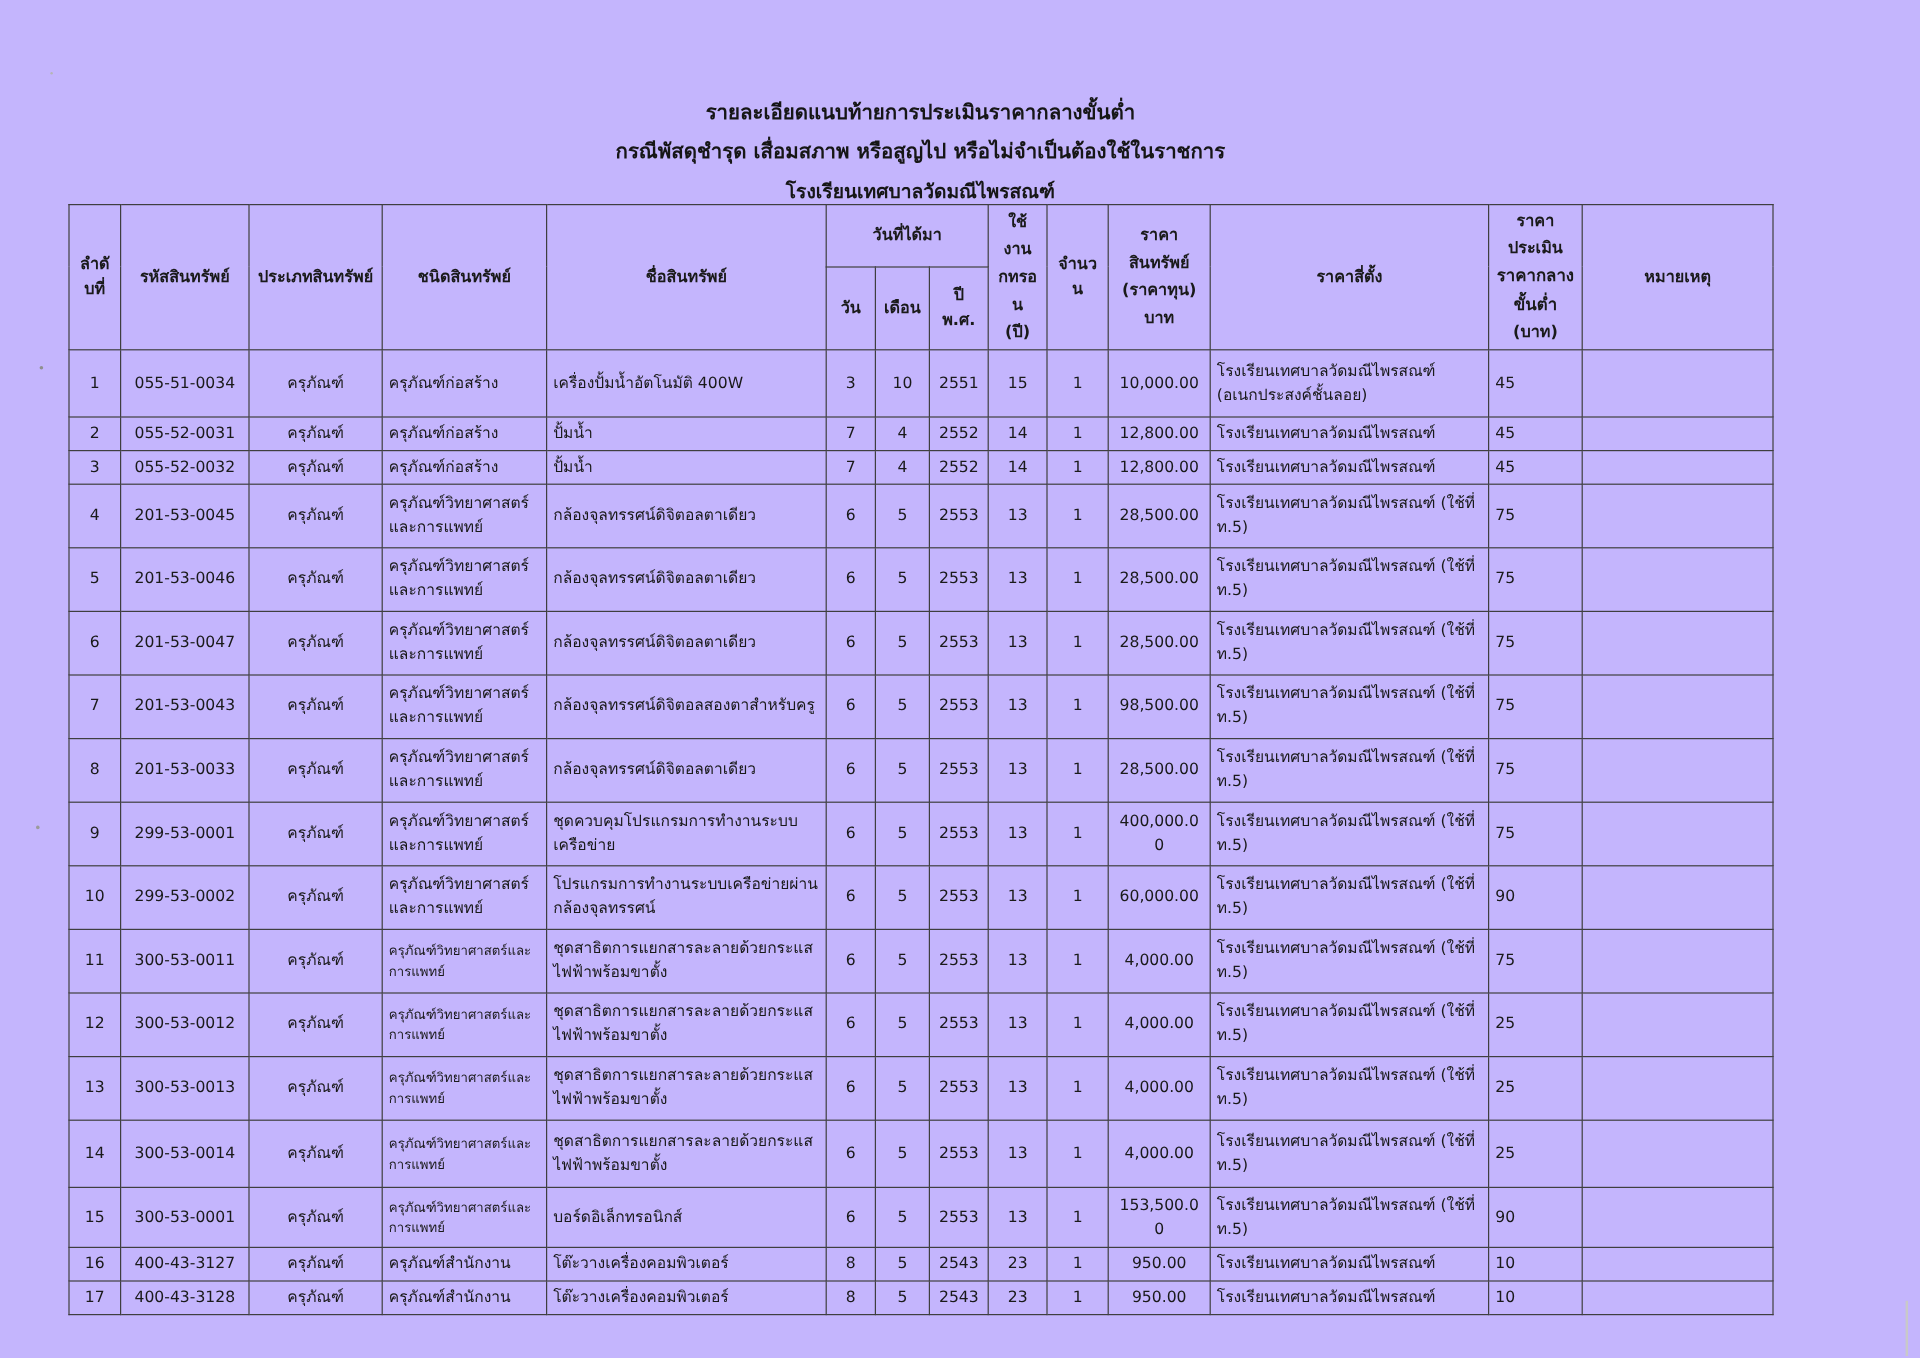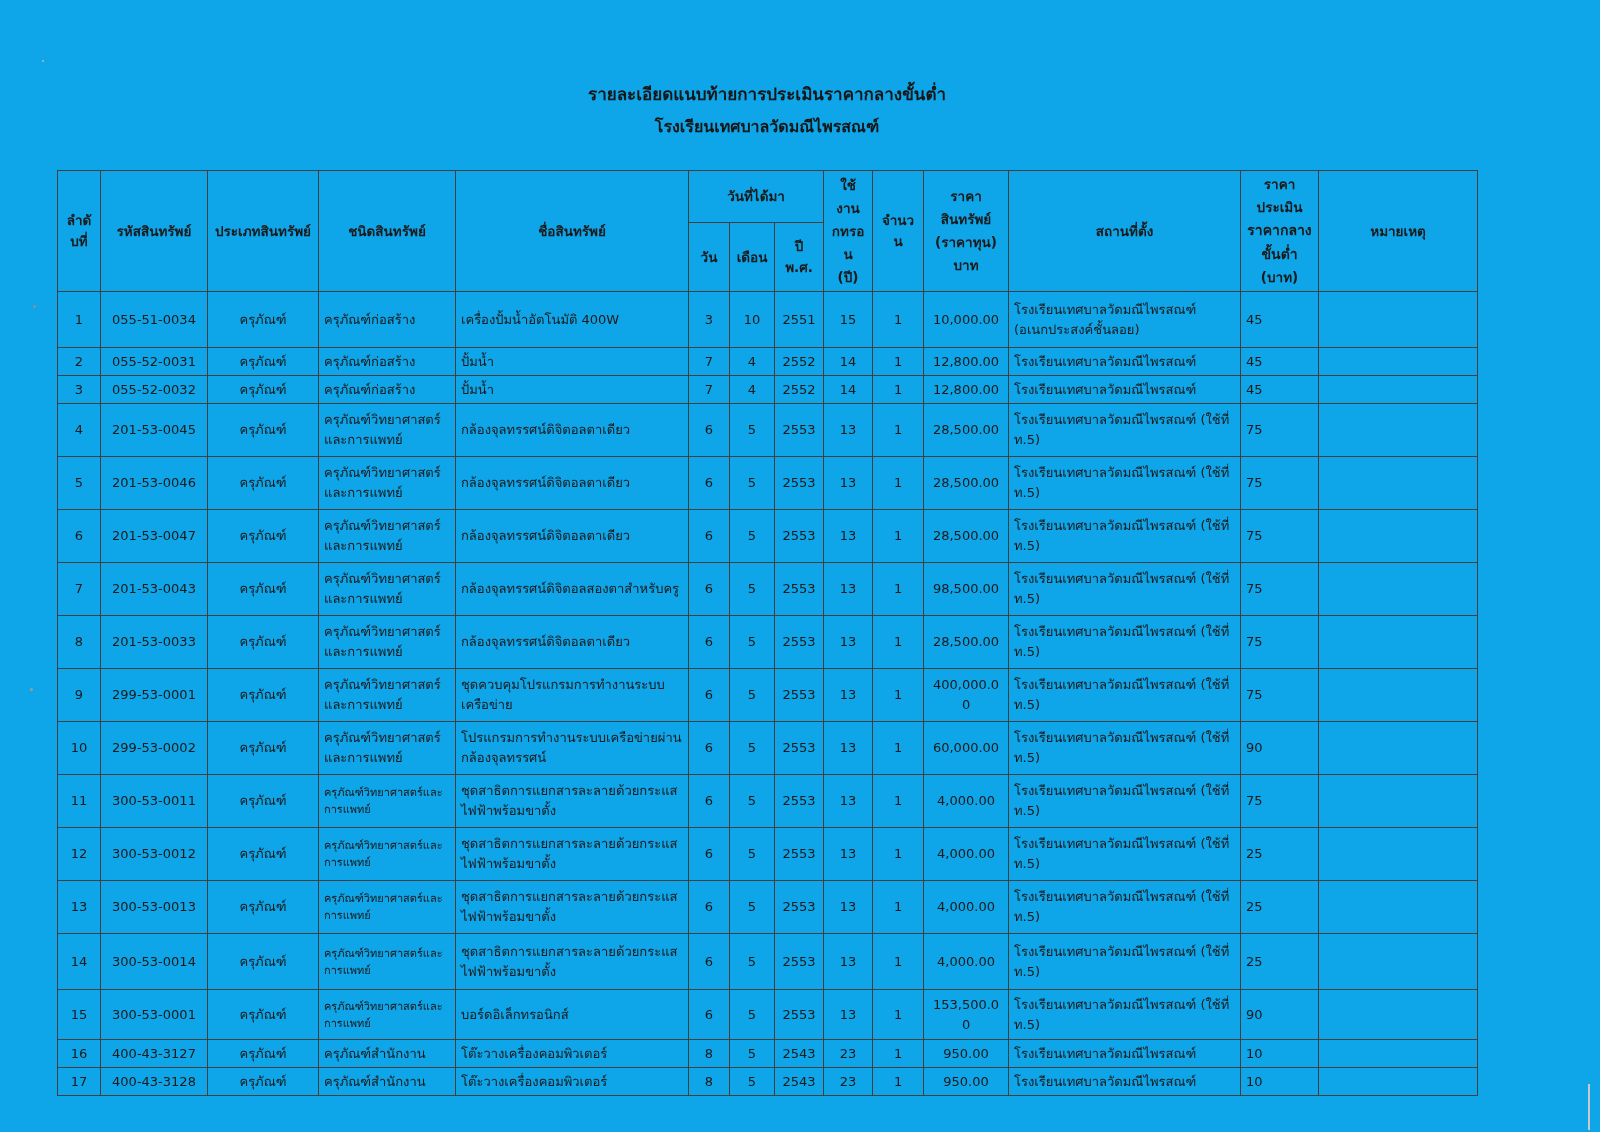--- a/index.html
+++ b/index.html
@@ -6,21 +6,21 @@
   body{
     width:1600px;height:1132px;
     background:#ffffff;
     font-family:"DejaVu Sans","Liberation Sans",sans-serif;
     color:#1c1c1c;
     position:relative;
     overflow:hidden;
   }
   .page{
     position:absolute;inset:0;
-    background:#0ea5e9;
+    background:#c4b5fd;
   }
   .titles{
     position:absolute;top:84px;left:57px;width:1420px;
     text-align:center;font-weight:bold;
   }
   .title-line{font-size:17px;line-height:20px;margin-bottom:13px;color:#161616;}
   .title-line.t3{font-size:16px;}
   .table-wrap{position:absolute;top:170px;left:57px;}
   table.asset{
     border-collapse:collapse;table-layout:fixed;width:1420px;
@@ -55,20 +55,21 @@
   .speck.s3{left:30px;top:688px;width:3px;height:3px;background:#9b9b9b;}
   .scan-line{position:absolute;left:1588px;top:1084px;width:2px;height:46px;background:#c9c9c9;}
 </style>
 </head>
 <body>
 
 <div class="page">
 
   <div class="titles">
     <div class="title-line t1">รายละเอียดแนบท้ายการประเมินราคากลางขั้นต่ำ</div>
+    <div class="title-line t2">กรณีพัสดุชำรุด เสื่อมสภาพ หรือสูญไป หรือไม่จำเป็นต้องใช้ในราชการ</div>
     <div class="title-line t3">โรงเรียนเทศบาลวัดมณีไพรสณฑ์</div>
   </div>
 
   <div class="table-wrap">
     <table class="asset">
       <colgroup>
         <col style="width:43px">
           <col style="width:107px">
           <col style="width:111px">
         <col style="width:137px">
@@ -95,21 +96,21 @@
             <span class="hline">ใช้งาน</span>
             <span class="hline">กทรอน</span>
             <span class="hline">(ปี)</span>
           </th>
           <th rowspan="2">จำนวน</th>
           <th rowspan="2">
             <span class="hline">ราคาสินทรัพย์</span>
             <span class="hline">(ราคาทุน)</span>
             <span class="hline">บาท</span>
           </th>
-          <th rowspan="2">สถานที่ตั้ง</th>
+          <th rowspan="2">ราคาสี่ตั้ง</th>
           <th rowspan="2">
             <span class="hline">ราคาประเมิน</span>
             <span class="hsmall">ราคากลางขั้นต่ำ</span>
             <span class="hline">(บาท)</span>
           </th>
           <th rowspan="2">หมายเหตุ</th>
         </tr>
         <tr class="sub">
           <th>วัน</th>
           <th>เดือน</th>

